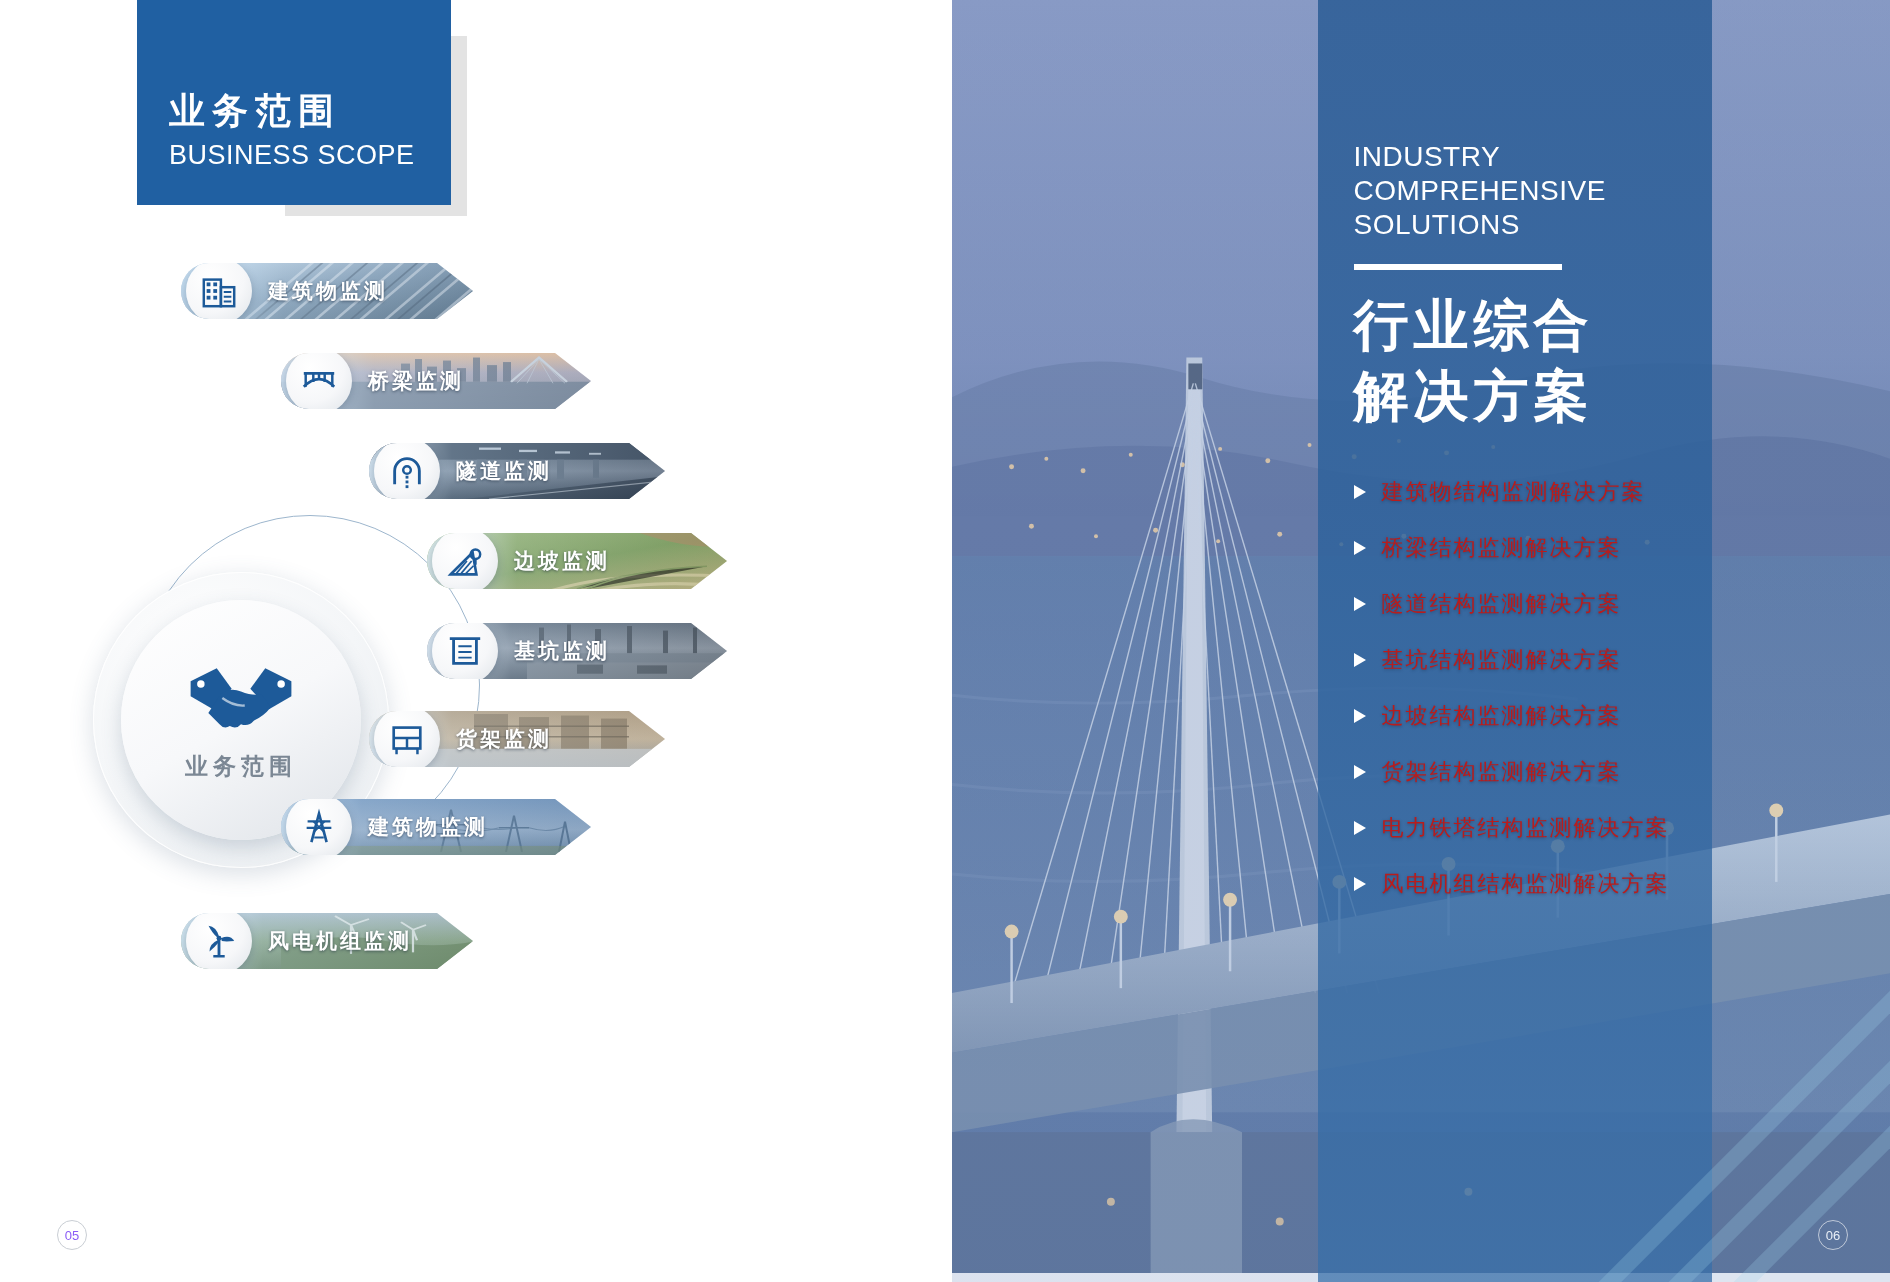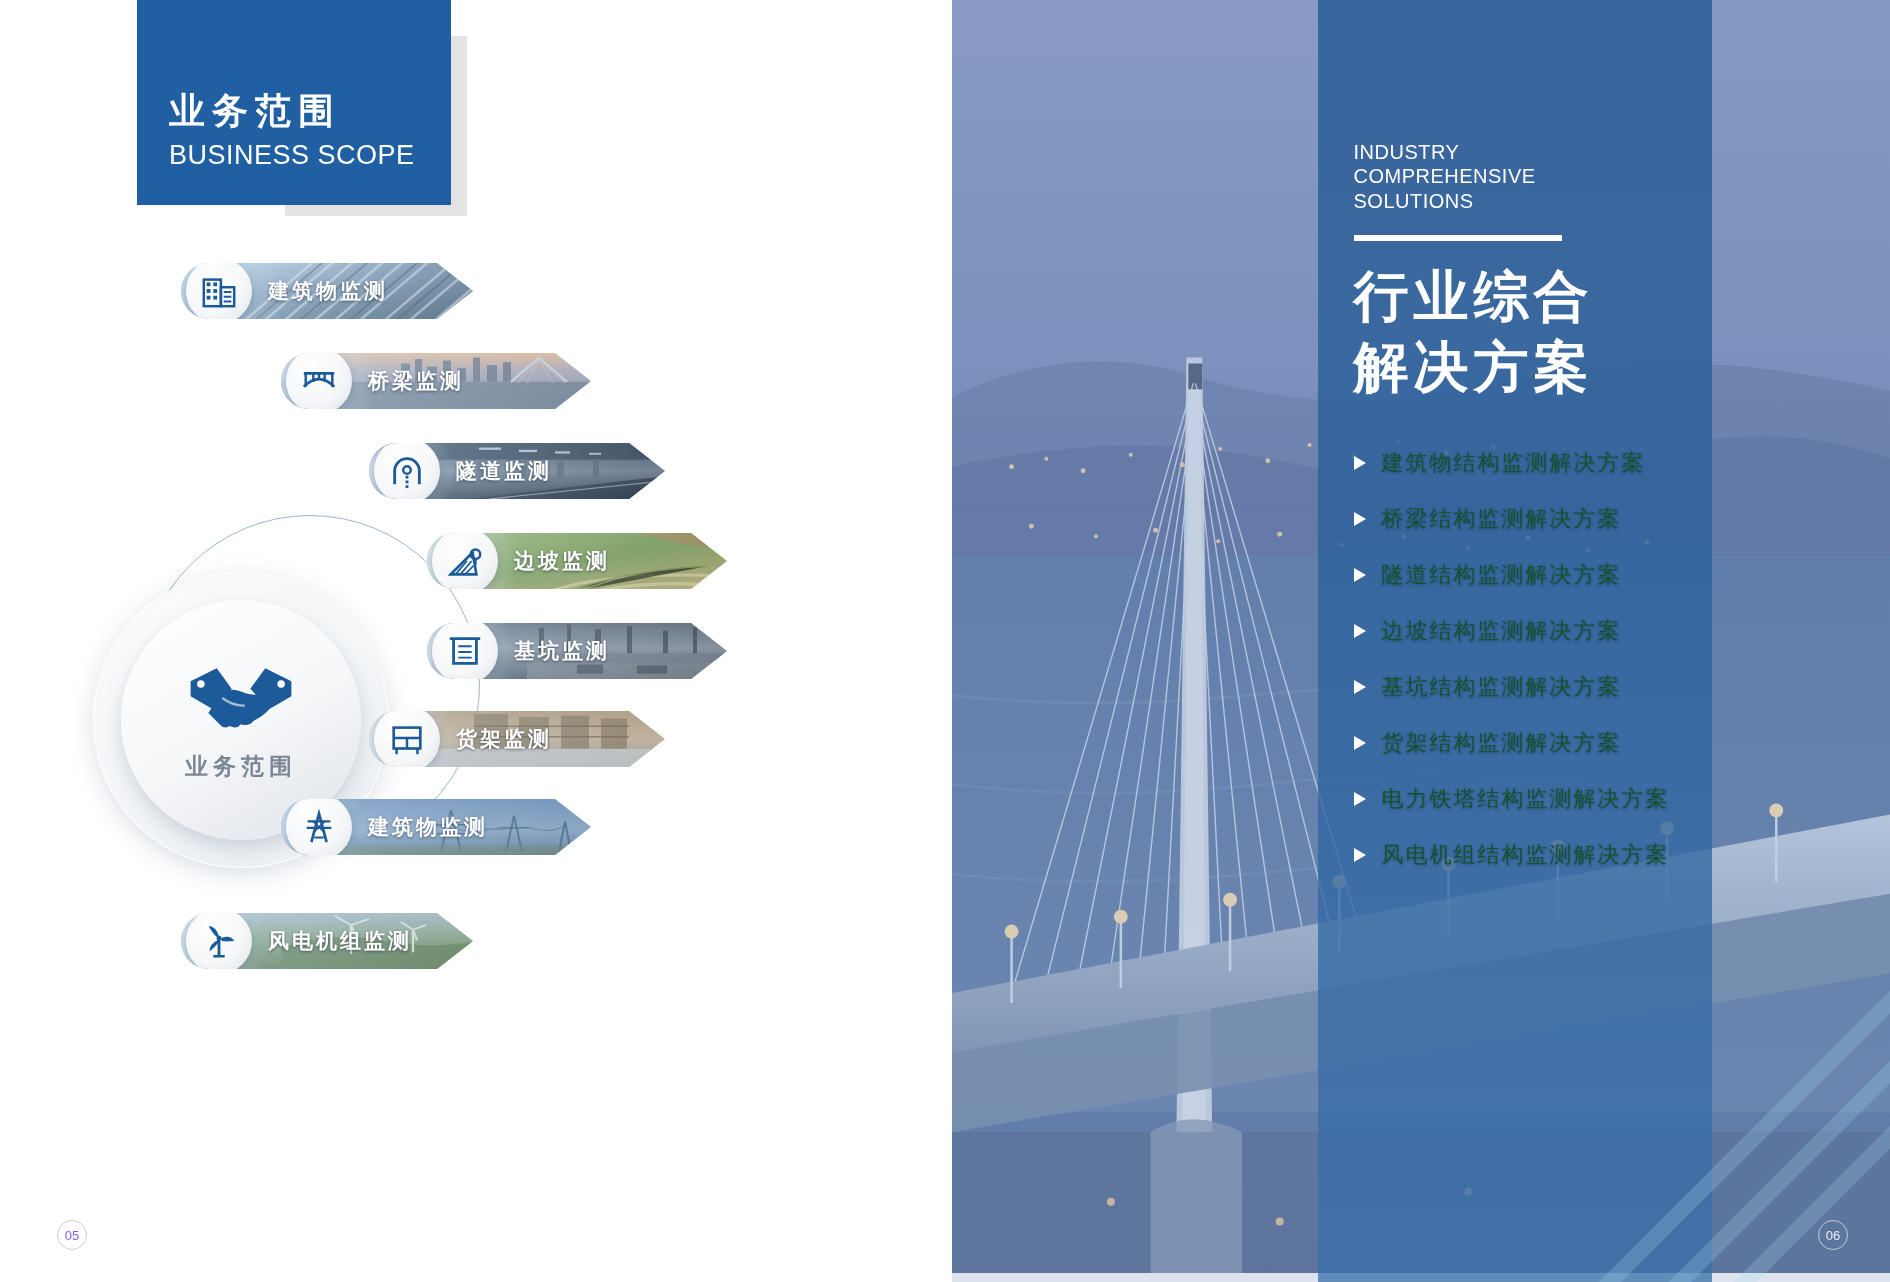--- a/index.html
+++ b/index.html
@@ -108,40 +108,40 @@
   .band-tint-left {
     position: absolute; left: 0; top: 0; width: 366px; height: 1282px;
     background: linear-gradient(180deg, rgba(120,145,195,.30), rgba(95,125,180,.22));
   }
   .band-tint-right {
     position: absolute; left: 760px; top: 0; width: 185px; height: 1282px;
     background: linear-gradient(180deg, rgba(110,140,190,.26), rgba(90,125,180,.20));
   }
   .r-content { position: absolute; left: 402px; top: 140px; width: 400px; z-index: 6; }
   .eyebrow {
-    color: #ffffff; font-size: 20px; line-height: 1.22; font-weight: 400;
+    color: #ffffff; font-size: 28px; line-height: 1.22; font-weight: 400;
     letter-spacing: 0.5px;
   }
   .rule { width: 208px; height: 6px; background: #ffffff; margin: 22px 0 20px 0; }
   .head-cn {
     color: #ffffff; font-size: 55px; font-weight: bold; letter-spacing: 5px;
     line-height: 1.28;
   }
   .sol-list { margin-top: 46px; }
   .sol-item {
     display: flex; align-items: center; margin-bottom: 26px;
   }
   .tri {
     width: 0; height: 0; flex: 0 0 auto; margin-right: 16px;
     border-left: 12px solid #ffffff;
     border-top: 7px solid transparent;
     border-bottom: 7px solid transparent;
   }
   .sol-text {
-    color: #14532d; font-size: 22px; letter-spacing: 2px; white-space: nowrap;
+    color: #b91c1c; font-size: 22px; letter-spacing: 2px; white-space: nowrap;
     text-shadow: 0 1px 3px rgba(15,35,60,.4);
   }
   .pagenum-right {
     position: absolute; right: 42px; bottom: 32px; z-index: 8;
     width: 30px; height: 30px; border-radius: 50%;
     border: 1px solid rgba(255,255,255,.6); color: #e8eef6; font-size: 13px;
     display: flex; align-items: center; justify-content: center;
   }
   .diag-stripes { position: absolute; right: 0; bottom: 0; width: 420px; height: 420px; z-index: 5; opacity: .55; }
 </style>
@@ -654,25 +654,25 @@
         <div class="sol-item">
           <span class="tri"></span>
           <span class="sol-text">桥梁结构监测解决方案</span>
         </div>
         <div class="sol-item">
           <span class="tri"></span>
           <span class="sol-text">隧道结构监测解决方案</span>
         </div>
         <div class="sol-item">
           <span class="tri"></span>
+          <span class="sol-text">基坑结构监测解决方案</span>
+        </div>
+        <div class="sol-item">
+          <span class="tri"></span>
           <span class="sol-text">边坡结构监测解决方案</span>
-        </div>
-        <div class="sol-item">
-          <span class="tri"></span>
-          <span class="sol-text">基坑结构监测解决方案</span>
         </div>
         <div class="sol-item">
           <span class="tri"></span>
           <span class="sol-text">货架结构监测解决方案</span>
         </div>
         <div class="sol-item">
           <span class="tri"></span>
           <span class="sol-text">电力铁塔结构监测解决方案</span>
         </div>
         <div class="sol-item">

